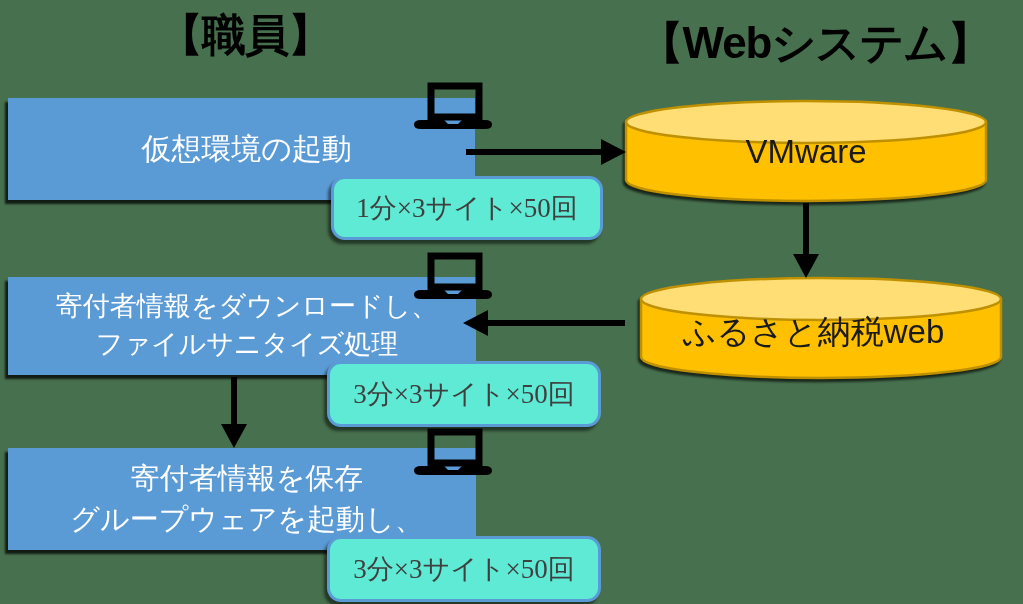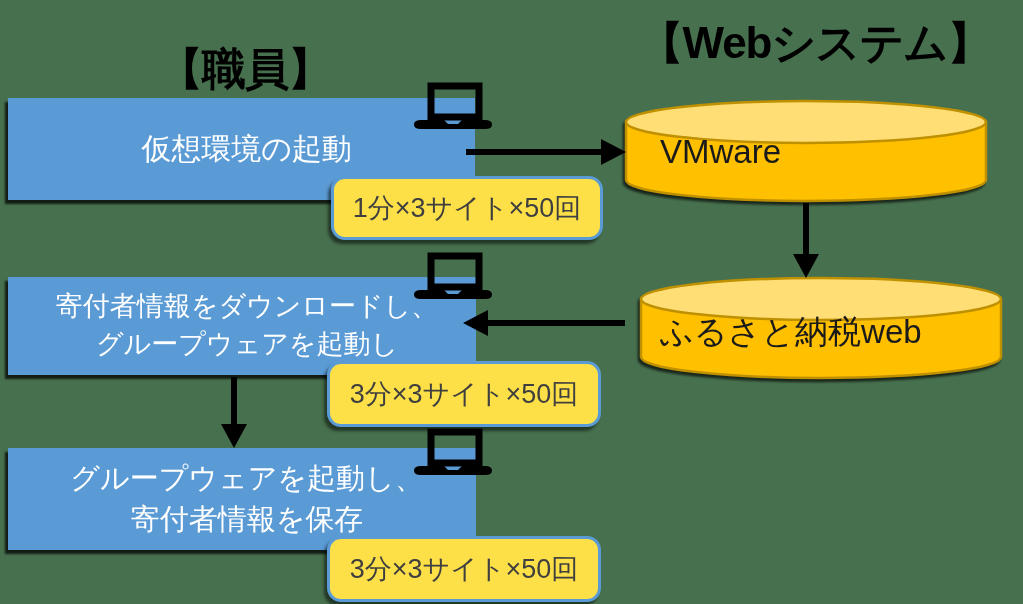--- a/index.html
+++ b/index.html
@@ -17,55 +17,55 @@
   body{font-family:"Liberation Sans","DejaVu Sans",sans-serif;}
   .canvas{
     position:relative;width:1023px;height:604px;overflow:hidden;
     background:var(--bg);
   }
   .col-title{
     position:absolute;top:6px;height:58px;line-height:58px;
     font-size:44px;font-weight:900;color:var(--ink);text-align:center;
     letter-spacing:-1px;white-space:nowrap;
   }
-  .col-title.staff{left:50px;width:390px;margin-top:34px;}
+  .col-title.staff{left:50px;width:390px;}
   .col-title.web{left:630px;width:370px;margin-top:8px;}
 
   .step-box{
     position:absolute;left:8px;background:var(--blue);
     box-shadow:-3px 4px 2px rgba(0,0,0,0.75);
     display:flex;flex-direction:column;justify-content:center;align-items:center;
     color:var(--box-text);text-align:center;padding-left:10px;
   }
   .step-box .step-line{width:100%;}
   #step1{top:98px;width:457px;height:102px;font-size:30px;}
   #step2{top:277px;width:458px;height:98px;font-size:27px;line-height:1.4;}
   #step3{top:448px;width:458px;height:102px;font-size:29px;line-height:1.4;}
 
   .callout{
-    position:absolute;background:#fde047;border:3px solid var(--blue);
+    position:absolute;background:#5eead4;border:3px solid var(--blue);
     border-radius:14px;box-shadow:-3px 4px 3px rgba(0,0,0,0.5);
     display:flex;align-items:center;justify-content:center;
-    font-size:27px;color:var(--callout-text);white-space:nowrap;
+    font-size:27px;color:var(--callout-text);white-space:nowrap;font-family:Liberation Serif, serif;
   }
   #callout1{left:331px;top:176px;width:266px;height:58px;}
   #callout2{left:327px;top:361px;width:268px;height:60px;}
   #callout3{left:327px;top:536px;width:268px;height:60px;}
 
   .laptop{position:absolute;width:78px;height:48px;}
   #laptop1{left:414px;top:82px;}
   #laptop2{left:414px;top:252px;}
   #laptop3{left:414px;top:428px;}
 
   .cylinder{position:absolute;width:364px;height:104px;filter:drop-shadow(-2px 3px 1px rgba(0,0,0,0.65));}
   #cyl1{left:624px;top:99px;}
   #cyl2{left:624px;top:276px;padding-left:15px;}
   .cyl-label{
-    position:absolute;left:0;top:34px;width:100%;
-    color:#1a1a1a;font-size:33px;white-space:nowrap;margin-left:36px;
+    position:absolute;left:0;top:34px;width:100%;text-align:center;
+    color:#1a1a1a;font-size:33px;white-space:nowrap;
   }
 
   .arrow-shaft{position:absolute;background:var(--ink);}
   .arrow-head{position:absolute;width:0;height:0;}
   
   #a1-shaft{left:466px;top:149px;width:136px;height:6px;}
   #a1-head{left:601px;top:139px;border-top:13px solid transparent;border-bottom:13px solid transparent;border-left:25px solid var(--ink);}
   
   #a2-shaft{left:803px;top:203px;width:6px;height:52px;}
   #a2-head{left:793px;top:254px;border-left:13px solid transparent;border-right:13px solid transparent;border-top:24px solid var(--ink);}
@@ -83,26 +83,26 @@
 
   <div class="col-title staff">【職員】</div>
   <div class="col-title web">【Webシステム】</div>
 
   <div class="step-box" id="step1">
     <div class="step-line">仮想環境の起動</div>
   </div>
 
   <div class="step-box" id="step2">
     <div class="step-line">寄付者情報をダウンロードし、</div>
-    <div class="step-line">グループウェアを起動し</div>
+    <div class="step-line">ファイルサニタイズ処理</div>
   </div>
 
   <div class="step-box" id="step3">
+    <div class="step-line">寄付者情報を保存</div>
     <div class="step-line">グループウェアを起動し、</div>
-    <div class="step-line">寄付者情報を保存</div>
   </div>
 
   <div class="callout" id="callout1">1分×3サイト×50回</div>
   <div class="callout" id="callout2">3分×3サイト×50回</div>
   <div class="callout" id="callout3">3分×3サイト×50回</div>
 
   <svg class="laptop" id="laptop1" viewBox="0 0 78 48">
     <rect x="17" y="4" width="48" height="31" fill="none" stroke="#000" stroke-width="7"></rect>
     <path fill="#000" fill-rule="evenodd" d="M7,38 H71 Q78,38 78,42.5 Q78,47 71,47 H7 Q0,47 0,42.5 Q0,38 7,38 Z M30,38 L34,42 H44 L48,38 Z"></path>
   </svg>

